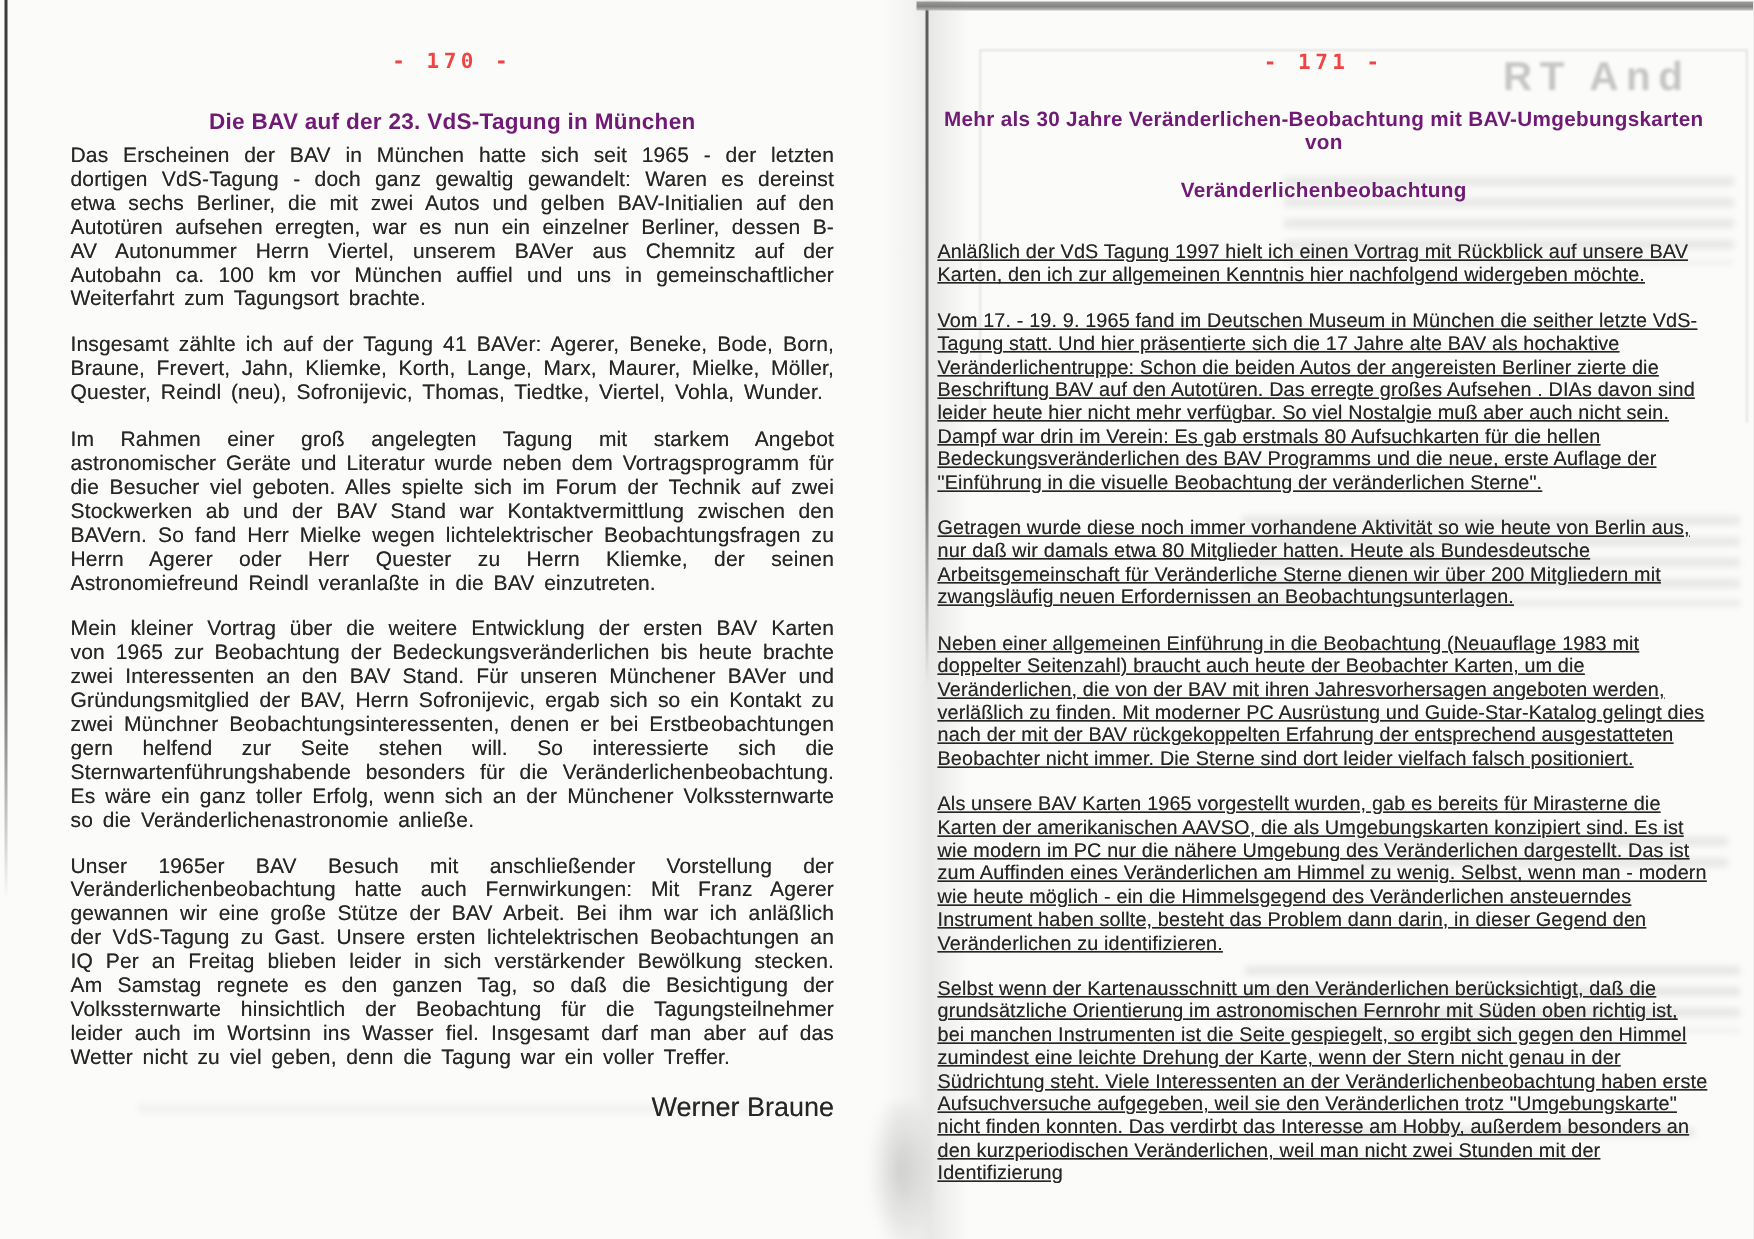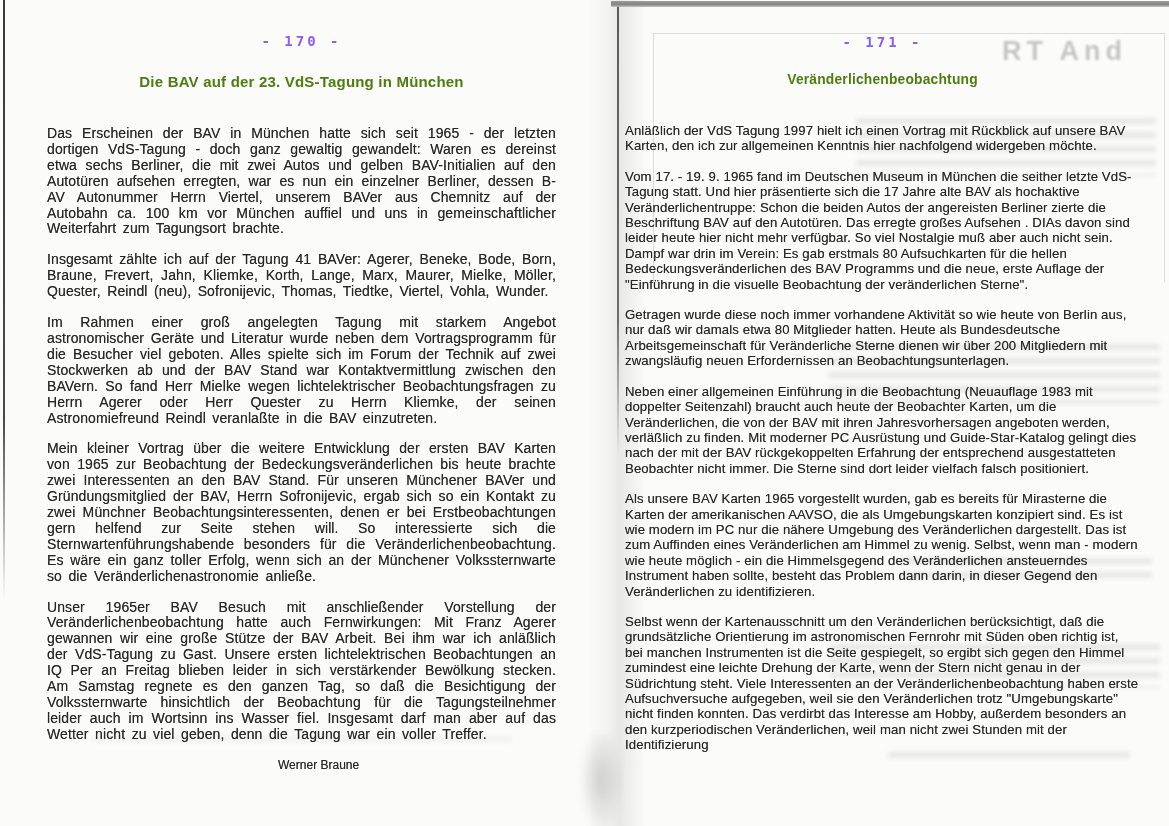--- a/index.html
+++ b/index.html
@@ -59,48 +59,49 @@
   .g6{left:92px;top:736px;width:420px;height:10px;opacity:.18;}
   
   .page{position:absolute;top:0;}
   .page-left{left:47px;width:509px;}
   .page-right{left:625px;width:515px;}
   .page-num{
     text-align:center;
     font-family:"DejaVu Sans Mono","Liberation Mono",monospace;
     font-weight:bold;font-size:14px;letter-spacing:3px;
     margin:34px 0 0 0;
-    color:#8b5cf6;
+    color:#ef4444;
   }
   .page-left .page-num{margin-top:33px;}
   .page-right .page-num{}
   h1{
     font-size:15px;font-weight:bold;text-align:center;
-    margin:24px 0 0 0;color:#4d7c0f;
+    margin:24px 0 0 0;color:#701a75;
     letter-spacing:.2px;
   }
   .page-right h1{font-size:13.8px;margin-top:22px;}
   .title-line2{display:block;margin-top:17px;}
-  .body-left{margin-top:36px;}
-  .body-right{margin-top:36px;}
+  .body-left{margin-top:6px;}
+  .body-right{margin-top:26px;text-decoration:underline;}
   .body-left p{
     font-size:14px;line-height:15.9px;
     text-align:justify;margin:0 0 15px 0;
     word-spacing:2.5px;letter-spacing:.1px;
     text-shadow:0 0 .4px rgba(40,40,40,.65);
   }
   .body-right p{
     font-size:13.2px;line-height:15.4px;
     text-align:left;margin:0 0 15px 0;
     letter-spacing:.1px;
     text-shadow:0 0 .4px rgba(40,40,40,.6);
   }
   .signature{
-    font-size:12px;margin:2px 0 10px 231px;
+    font-size:18px;margin:2px 0 10px 231px;
     text-shadow:0 0 .4px rgba(40,40,40,.65);
+    text-align:right;
   }
 </style>
 </head>
 <body>
 
 <div class="scan">
 
   <div class="edge-line-left"></div>
   <div class="gutter-shade"></div>
   <div class="gutter-line"></div>
@@ -124,21 +125,21 @@
       <p>Insgesamt zählte ich auf der Tagung 41 BAVer: Agerer, Beneke, Bode, Born, Braune, Frevert, Jahn, Kliemke, Korth, Lange, Marx, Maurer, Mielke, Möller, Quester, Reindl (neu), Sofronijevic, Thomas, Tiedtke, Viertel, Vohla, Wunder.</p>
       <p>Im Rahmen einer groß angelegten Tagung mit starkem Angebot astronomischer Geräte und Literatur wurde neben dem Vortragsprogramm für die Besucher viel geboten. Alles spielte sich im Forum der Technik auf zwei Stockwerken ab und der BAV Stand war Kontaktvermittlung zwischen den BAVern. So fand Herr Mielke wegen lichtelektrischer Beobachtungsfragen zu Herrn Agerer oder Herr Quester zu Herrn Kliemke, der seinen Astronomiefreund Reindl veranlaßte in die BAV einzutreten.</p>
       <p>Mein kleiner Vortrag über die weitere Entwicklung der ersten BAV Karten von 1965 zur Beobachtung der Bedeckungsveränderlichen bis heute brachte zwei Interessenten an den BAV Stand. Für unseren Münchener BAVer und Gründungsmitglied der BAV, Herrn Sofronijevic, ergab sich so ein  Kontakt zu zwei Münchner Beobachtungsinteressenten, denen er bei Erstbeobachtungen gern helfend zur Seite stehen will. So interessierte sich die Sternwartenführungshabende besonders für die Veränderlichenbeobachtung. Es wäre ein ganz toller Erfolg, wenn sich an der Münchener Volkssternwarte so die Veränderlichenastronomie anließe.</p>
       <p>Unser 1965er BAV Besuch mit anschließender Vorstellung der Veränderlichenbeobachtung hatte auch Fernwirkungen: Mit Franz Agerer gewannen wir eine große Stütze der BAV Arbeit. Bei ihm war ich anläßlich der VdS-Tagung zu Gast. Unsere ersten lichtelektrischen Beobachtungen an IQ Per an Freitag blieben leider in sich verstärkender Bewölkung stecken. Am Samstag regnete es den ganzen Tag, so daß die Besichtigung der Volkssternwarte hinsichtlich der Beobachtung für die Tagungsteilnehmer leider auch im Wortsinn ins Wasser fiel. Insgesamt darf man aber auf das Wetter nicht zu viel geben, denn die Tagung war ein voller Treffer.</p>
     </div>
     <div class="signature">Werner Braune</div>
   </div>
 
   <div class="page page-right">
     <div class="page-num">- 171 -</div>
-    <h1><span class="title-line2">Veränderlichenbeobachtung</span></h1>
+    <h1><span>Mehr als 30 Jahre Veränderlichen-Beobachtung mit BAV-Umgebungskarten von</span><span class="title-line2">Veränderlichenbeobachtung</span></h1>
     <div class="body-right">
       <p>Anläßlich der  VdS Tagung 1997 hielt ich einen Vortrag mit Rückblick auf unsere BAV Karten, den ich zur allgemeinen Kenntnis hier nachfolgend widergeben möchte.</p>
       <p>Vom 17. - 19. 9. 1965 fand im Deutschen Museum in München die seither letzte VdS-Tagung statt. Und hier präsentierte sich die 17 Jahre alte BAV als hochaktive Veränderlichentruppe: Schon die beiden Autos der angereisten Berliner zierte die Beschriftung BAV auf den Autotüren. Das erregte großes Aufsehen . DIAs davon sind leider heute hier nicht mehr verfügbar. So viel Nostalgie muß aber auch nicht sein. Dampf war drin im Verein: Es gab erstmals 80 Aufsuchkarten für die hellen Bedeckungsveränderlichen des BAV Programms und die neue, erste Auflage der "Einführung in die visuelle Beobachtung der veränderlichen Sterne".</p>
       <p>Getragen wurde diese noch immer  vorhandene Aktivität so wie heute von Berlin aus, nur daß wir damals etwa 80 Mitglieder hatten. Heute als Bundesdeutsche Arbeitsgemeinschaft für Veränderliche Sterne dienen wir über 200 Mitgliedern mit zwangsläufig neuen Erfordernissen an Beobachtungsunterlagen.</p>
       <p>Neben einer allgemeinen Einführung in die Beobachtung (Neuauflage 1983 mit doppelter Seitenzahl) braucht auch heute der Beobachter Karten, um die Veränderlichen, die von der BAV mit ihren Jahresvorhersagen angeboten werden, verläßlich zu finden. Mit moderner PC Ausrüstung und Guide-Star-Katalog  gelingt dies nach der mit der BAV rückgekoppelten Erfahrung der entsprechend ausgestatteten Beobachter  nicht immer. Die Sterne sind dort leider vielfach falsch positioniert.</p>
       <p>Als unsere BAV Karten 1965 vorgestellt wurden, gab es bereits für Mirasterne die Karten der amerikanischen AAVSO, die als Umgebungskarten konzipiert sind. Es ist wie modern im PC nur die nähere Umgebung des Veränderlichen dargestellt. Das ist zum Auffinden eines Veränderlichen am Himmel zu wenig.   Selbst, wenn man - modern wie heute möglich -  ein die Himmelsgegend des Veränderlichen ansteuerndes Instrument haben sollte, besteht das Problem dann darin, in dieser Gegend den Veränderlichen zu identifizieren.</p>
       <p>Selbst wenn der Kartenausschnitt um den Veränderlichen berücksichtigt, daß die grundsätzliche Orientierung im astronomischen Fernrohr mit Süden oben richtig ist, bei manchen Instrumenten ist die Seite gespiegelt, so ergibt sich gegen den Himmel zumindest eine leichte Drehung der Karte, wenn der Stern nicht genau in der Südrichtung steht. Viele Interessenten an der Veränderlichenbeobachtung haben erste Aufsuchversuche aufgegeben, weil sie den Veränderlichen trotz "Umgebungskarte" nicht finden konnten.  Das verdirbt das Interesse am Hobby, außerdem besonders an den kurzperiodischen Veränderlichen, weil man nicht zwei Stunden mit der Identifizierung</p>
     </div>
   </div>
 

